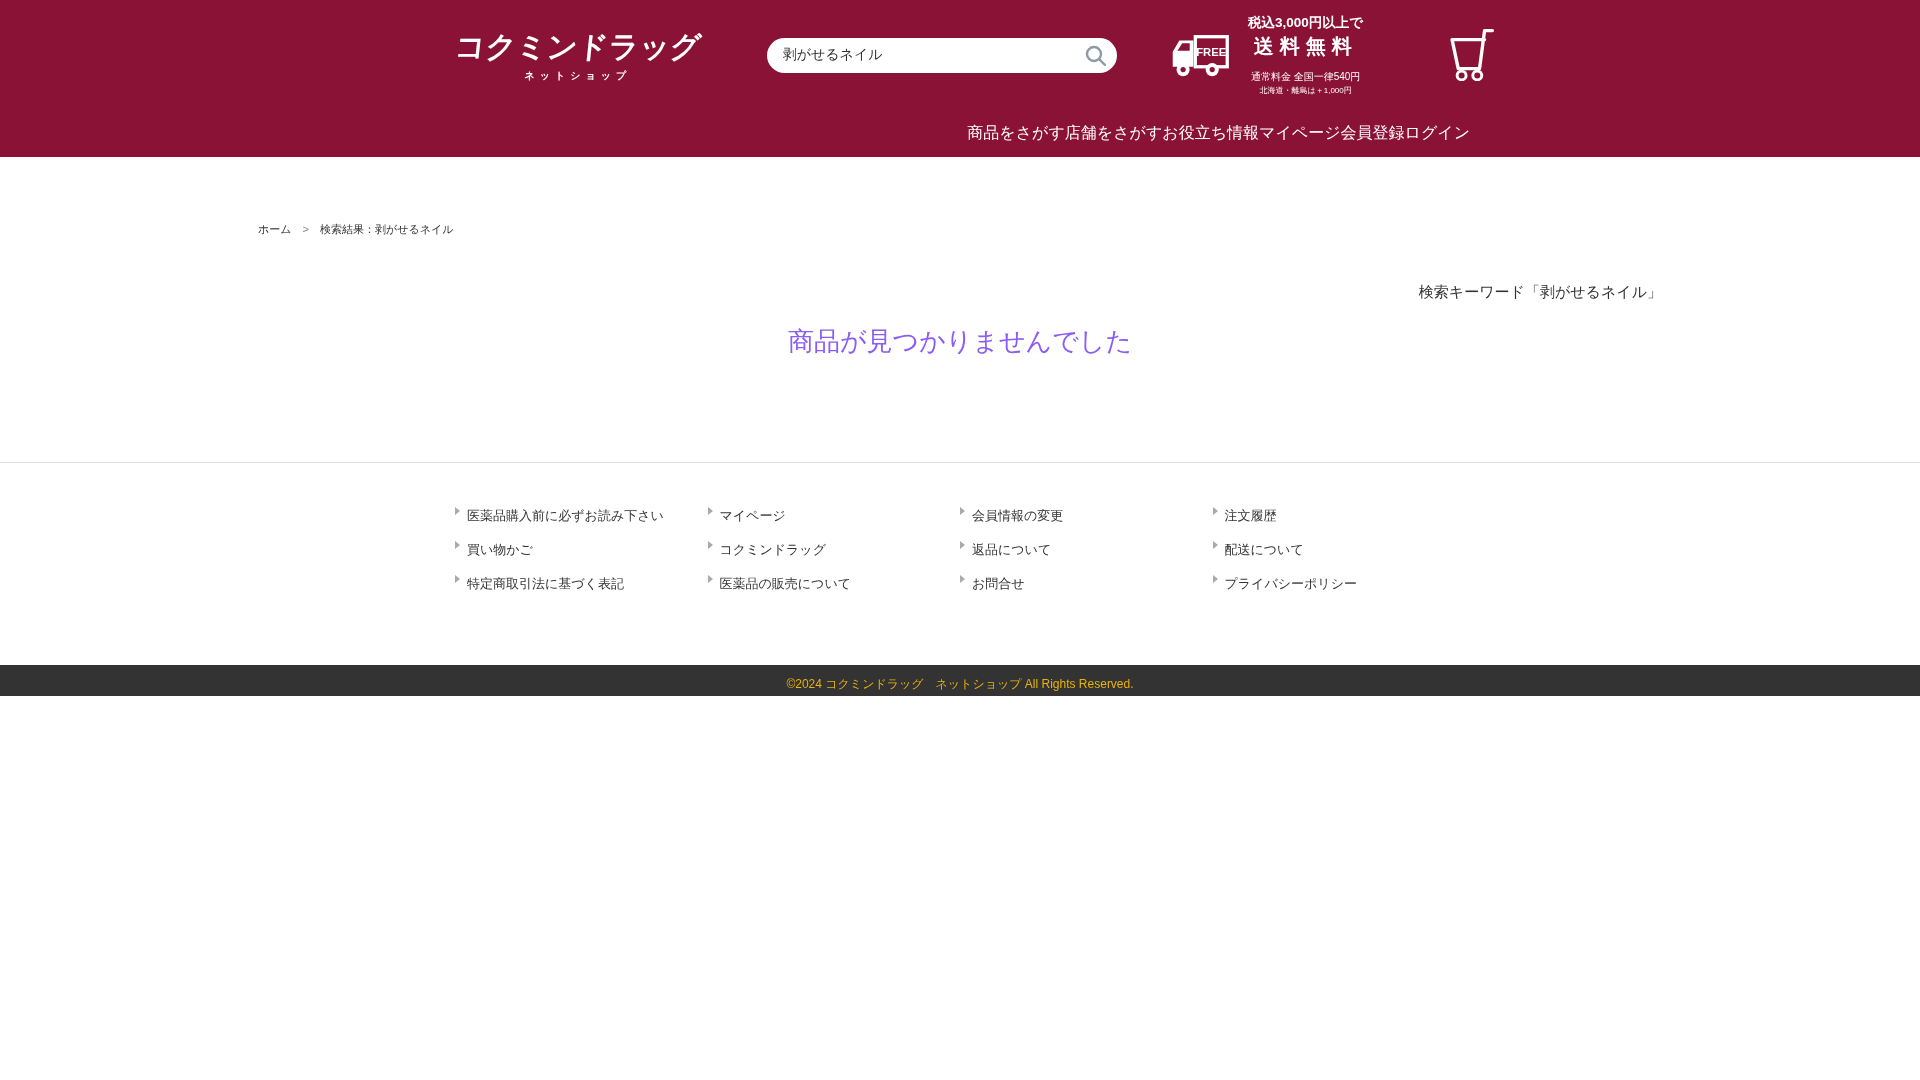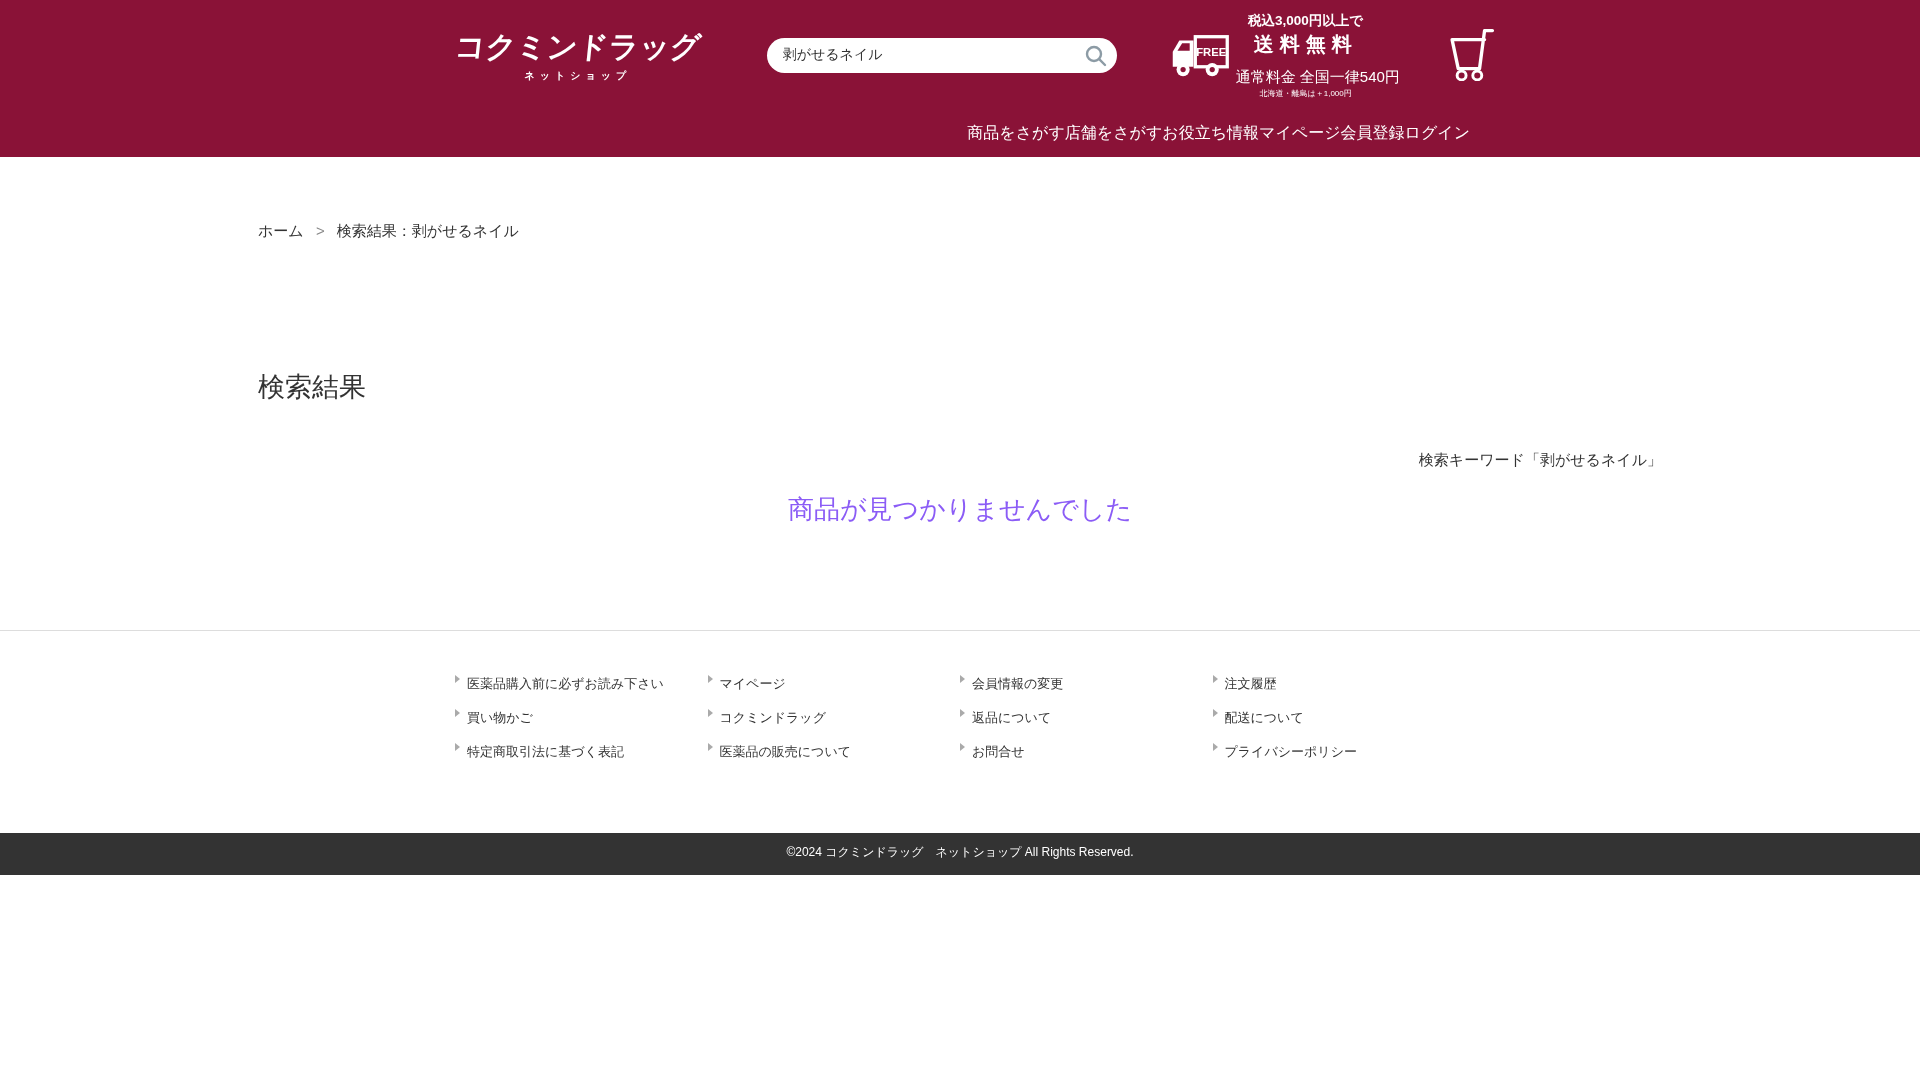--- a/index.html
+++ b/index.html
@@ -45,40 +45,40 @@
     width: 26px; height: 26px;
     background: none; border: none; padding: 0;
     cursor: pointer;
   }
 
   .shipping { display: flex; align-items: center; margin-left: 52px; flex: 0 0 auto; }
   .truck-icon { width: 62px; height: 47px; flex: 0 0 auto; }
   .ship-text { color: #fff; text-align: center; margin-left: 5px; width: 140px; }
   .ship-line1 { font-size: 13.5px; font-weight: bold; white-space: nowrap; }
   .ship-line2 { font-size: 20px; font-weight: bold; letter-spacing: 6px; margin-top: 1px; white-space: nowrap; }
-  .ship-line3 { font-size: 15px; margin-top: 10px; white-space: nowrap; }
+  .ship-line3 { font-size: 10px; margin-top: 10px; white-space: nowrap; }
   .ship-line4 { font-size: 8px; margin-top: 1px; white-space: nowrap; }
 
   .cart { margin-left: 62px; flex: 0 0 auto; cursor: pointer; }
   .cart-icon { width: 64px; height: 56px; }
 
   .main-nav {
     width: 1020px; margin: 0 auto;
     height: 47px;
     display: flex; justify-content: flex-end; align-items: center;
   }
   .nav-item {
     color: #fff; text-decoration: none;
     font-size: 16px; cursor: pointer;
   }
 
   
   .breadcrumb {
     width: 1404px; margin: 65px auto 0;
-    font-size: 15px; color: #333;
+    font-size: 11px; color: #333;
   }
   .breadcrumb a { color: #333; text-decoration: none; cursor: pointer; }
   .breadcrumb .sep { color: #888; margin: 0 8px; }
 
   
   main { width: 1404px; margin: 0 auto; }
   .page-title {
     font-size: 27px; font-weight: 400;
     margin: 128px 0 0 0; color: #333;
   }
@@ -98,23 +98,23 @@
   }
   .arrow {
     display: inline-block; width: 0; height: 0;
     border-left: 5px solid #aaa;
     border-top: 4px solid transparent;
     border-bottom: 4px solid transparent;
     margin-right: 7px; flex: 0 0 auto;
   }
   .copyright-bar {
     margin-top: 56px;
-    background: #333333; height: 42px;
+    background: #333333; height: 31px;
     line-height: 39px; text-align: center;
-    color: #ffffff; font-size: 12px;
+    color: #eab308; font-size: 12px;
   }
 </style>
 </head>
 <body>
 
 <header>
   <div class="header-top">
 
     <div class="logo">
       <div class="logo-main">コクミンドラッグ</div>
@@ -170,21 +170,20 @@
   </nav>
 </header>
 
 <div class="breadcrumb">
   <a>ホーム</a>
   <span class="sep">&gt;</span>
   <span>検索結果：剥がせるネイル</span>
 </div>
 
 <main>
-  <h1 class="page-title">検索結果</h1>
   <p class="keyword-line">検索キーワード「剥がせるネイル」</p>
   <p class="no-results">商品が見つかりませんでした</p>
 </main>
 
 <footer>
   <div class="footer-links">
     <ul class="footer-col">
       <li>
           <span class="arrow"></span>
           <a class="footer-link">医薬品購入前に必ずお読み下さい</a>

